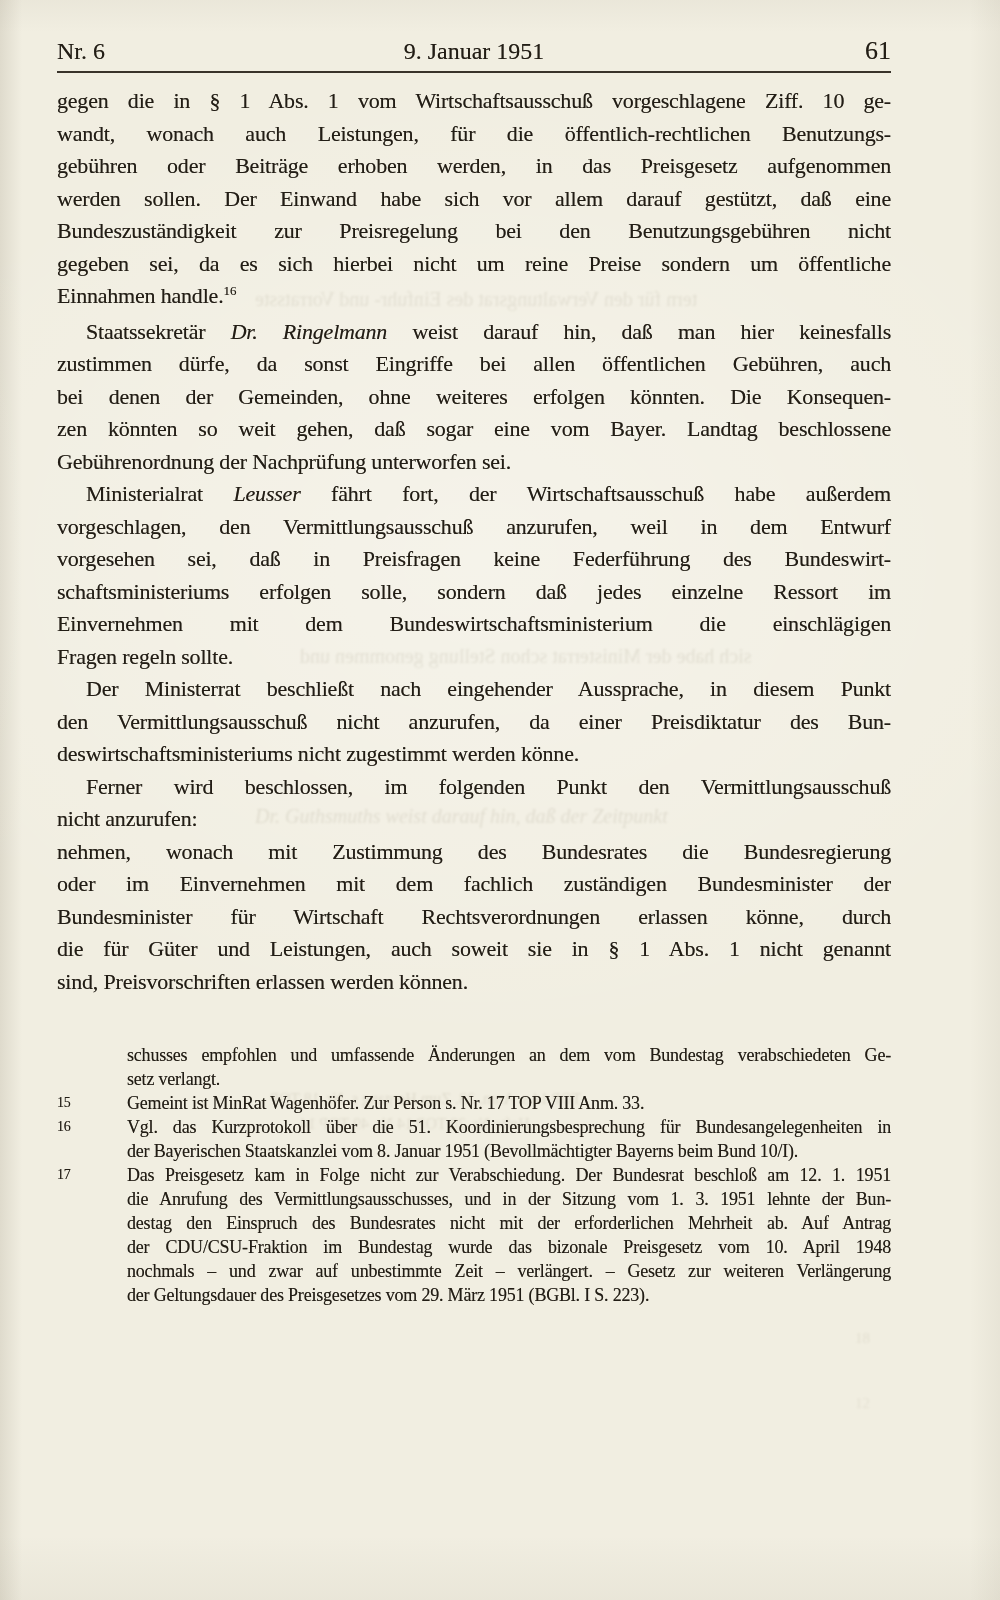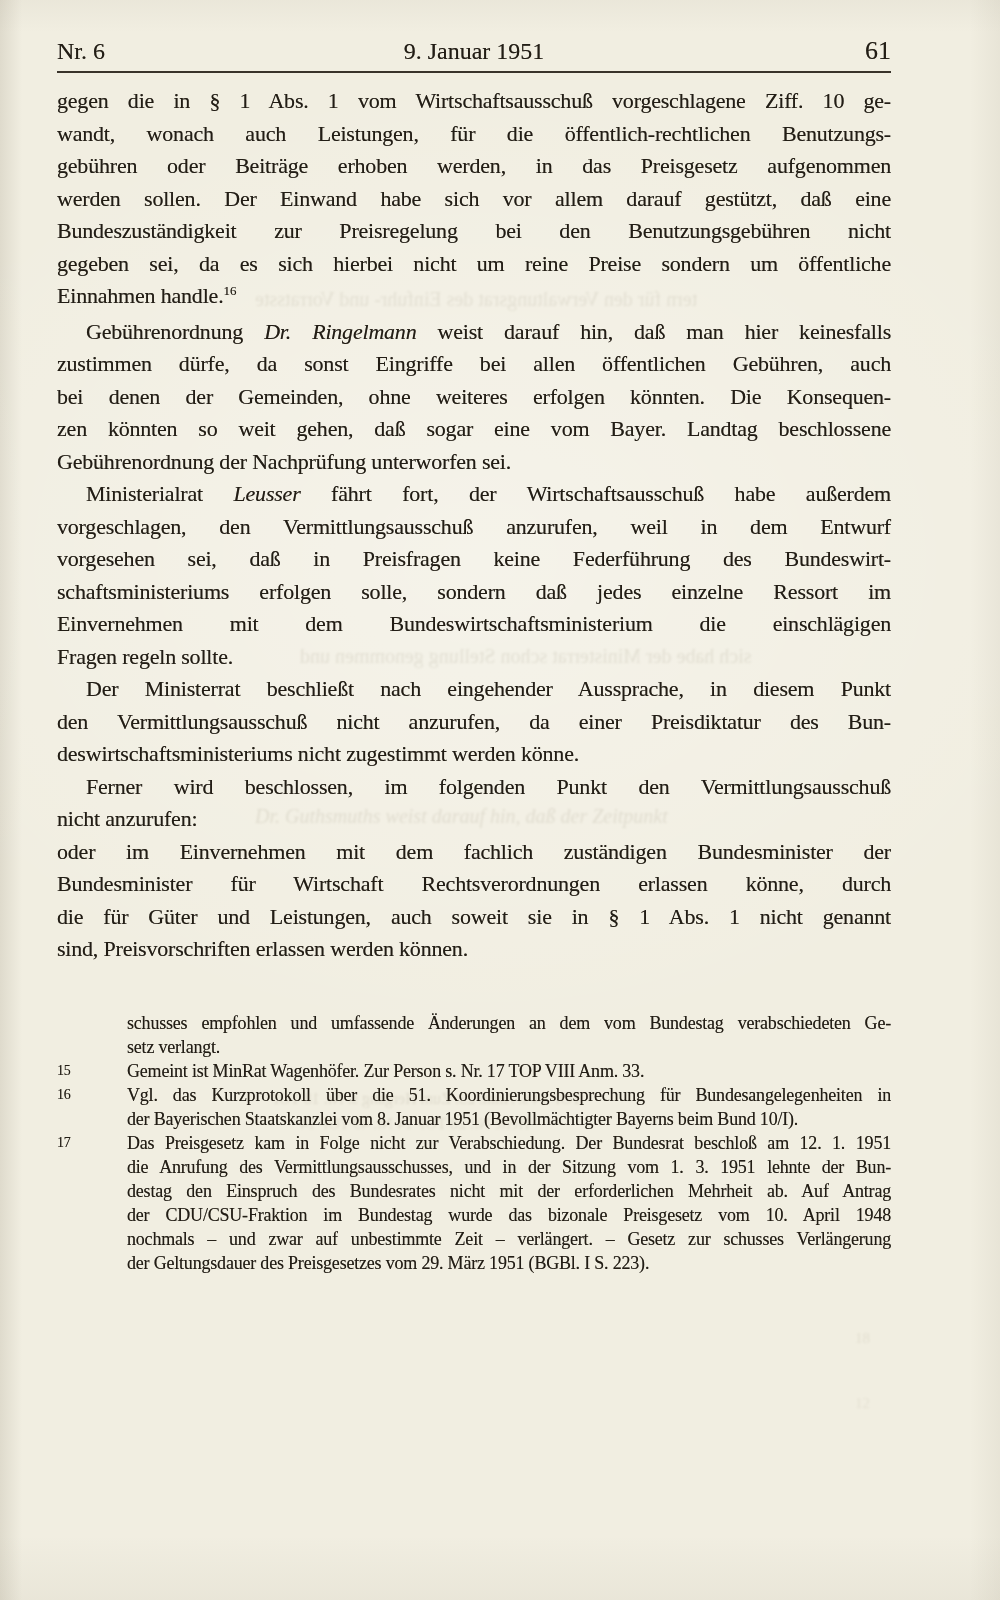--- a/index.html
+++ b/index.html
@@ -67,21 +67,21 @@
       <div>
         <div class="line"><span>gegen die in § 1 Abs. 1 vom Wirtschaftsausschuß vorgeschlagene Ziff. 10 ge-</span></div>
         <div class="line"><span>wandt, wonach auch Leistungen, für die öffentlich-rechtlichen Benutzungs-</span></div>
         <div class="line"><span>gebühren oder Beiträge erhoben werden, in das Preisgesetz aufgenommen</span></div>
         <div class="line"><span>werden sollen. Der Einwand habe sich vor allem darauf gestützt, daß eine</span></div>
         <div class="line"><span>Bundeszuständigkeit zur Preisregelung bei den Benutzungsgebühren nicht</span></div>
         <div class="line"><span>gegeben sei, da es sich hierbei nicht um reine Preise sondern um öffentliche</span></div>
         <div class="line last"><span>Einnahmen handle.</span><span class="sup">16</span></div>
       </div>
       <div>
-        <div class="line first-indent"><span>Gebührenordnung </span><span class="it">Dr. Ringelmann</span><span> weist darauf hin, daß man hier keinesfalls</span></div>
+        <div class="line first-indent"><span>Staatssekretär </span><span class="it">Dr. Ringelmann</span><span> weist darauf hin, daß man hier keinesfalls</span></div>
         <div class="line"><span>zustimmen dürfe, da sonst Eingriffe bei allen öffentlichen Gebühren, auch</span></div>
         <div class="line"><span>bei denen der Gemeinden, ohne weiteres erfolgen könnten. Die Konsequen-</span></div>
         <div class="line"><span>zen könnten so weit gehen, daß sogar eine vom Bayer. Landtag beschlossene</span></div>
         <div class="line last"><span>Gebührenordnung der Nachprüfung unterworfen sei.</span></div>
       </div>
       <div>
         <div class="line first-indent"><span>Ministerialrat </span><span class="it">Leusser</span><span> fährt fort, der Wirtschaftsausschuß habe außerdem</span></div>
         <div class="line"><span>vorgeschlagen, den Vermittlungsausschuß anzurufen, weil in dem Entwurf</span></div>
         <div class="line"><span>vorgesehen sei, daß in Preisfragen keine Federführung des Bundeswirt-</span></div>
         <div class="line"><span>schaftsministeriums erfolgen solle, sondern daß jedes einzelne Ressort im</span></div>
@@ -91,20 +91,21 @@
       <div>
         <div class="line first-indent"><span>Der Ministerrat beschließt nach eingehender Aussprache, in diesem Punkt</span></div>
         <div class="line"><span>den Vermittlungsausschuß nicht anzurufen, da einer Preisdiktatur des Bun-</span></div>
         <div class="line last"><span>deswirtschaftsministeriums nicht zugestimmt werden könne.</span></div>
       </div>
       <div>
         <div class="line first-indent"><span>Ferner wird beschlossen, im folgenden Punkt den Vermittlungsausschuß</span></div>
         <div class="line last"><span>nicht anzurufen:</span></div>
       </div>
       <div>
+        <div class="line"><span>nehmen, wonach mit Zustimmung des Bundesrates die Bundesregierung</span></div>
         <div class="line"><span>oder im Einvernehmen mit dem fachlich zuständigen Bundesminister der</span></div>
         <div class="line"><span>Bundesminister für Wirtschaft Rechtsverordnungen erlassen könne, durch</span></div>
         <div class="line"><span>die für Güter und Leistungen, auch soweit sie in § 1 Abs. 1 nicht genannt</span></div>
         <div class="line last"><span>sind, Preisvorschriften erlassen werden können.</span></div>
       </div>
     </div>
 
   <div class="footnotes ink">
       <div class="fn">
         <div class="fn-num"></div>
@@ -126,21 +127,21 @@
           <div class="line last">der Bayerischen Staatskanzlei vom 8. Januar 1951 (Bevollmächtigter Bayerns beim Bund 10/I).</div>
         </div>
       </div>
       <div class="fn">
         <div class="fn-num">17</div>
         <div class="fn-body">
           <div class="line">Das Preisgesetz kam in Folge nicht zur Verabschiedung. Der Bundesrat beschloß am 12. 1. 1951</div>
           <div class="line">die Anrufung des Vermittlungsausschusses, und in der Sitzung vom 1. 3. 1951 lehnte der Bun-</div>
           <div class="line">destag den Einspruch des Bundesrates nicht mit der erforderlichen Mehrheit ab. Auf Antrag</div>
           <div class="line">der CDU/CSU-Fraktion im Bundestag wurde das bizonale Preisgesetz vom 10. April 1948</div>
-          <div class="line">nochmals – und zwar auf unbestimmte Zeit – verlängert. – Gesetz zur schusses Verlängerung</div>
+          <div class="line">nochmals – und zwar auf unbestimmte Zeit – verlängert. – Gesetz zur weiteren Verlängerung</div>
           <div class="line last">der Geltungsdauer des Preisgesetzes vom 29. März 1951 (BGBl. I S. 223).</div>
         </div>
       </div>
     </div>
 </div>
 
 <div id="ghost-layer">
     <div class="ghost mir" style="left: 255px; top: 288px; font-size: 20px; opacity: 0.13;">tern für den Verwaltungsrat des Einfuhr- und Vorratsste</div>
     <div class="ghost mir" style="left: 300px; top: 645px; font-size: 20px; opacity: 0.14;">sich habe der Ministerrat schon Stellung genommen und</div>
     <div class="ghost ital" style="left: 255px; top: 805px; font-size: 20px; opacity: 0.15;">Dr. Guthsmuths weist darauf hin, daß der Zeitpunkt</div>

